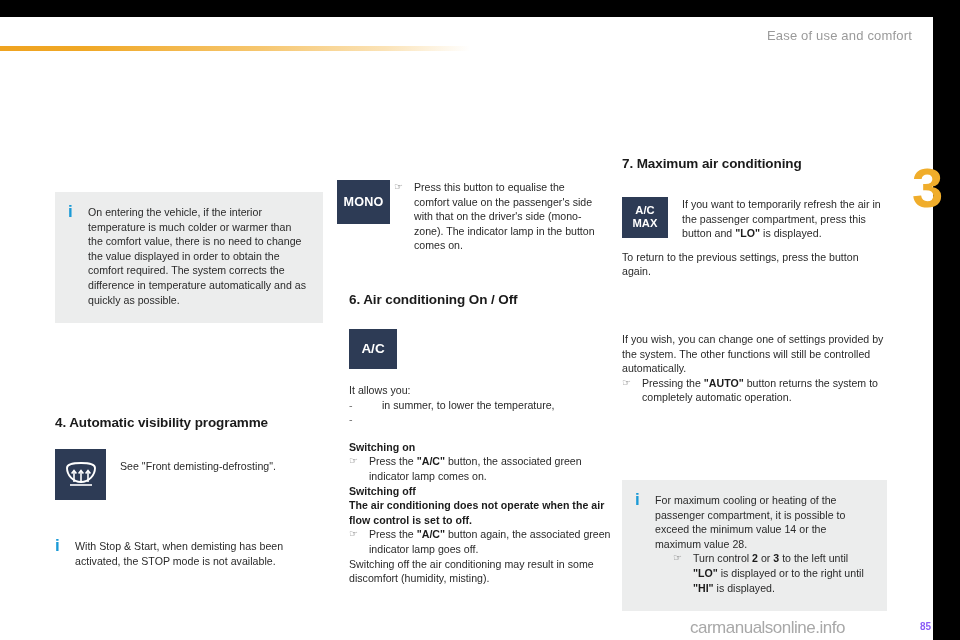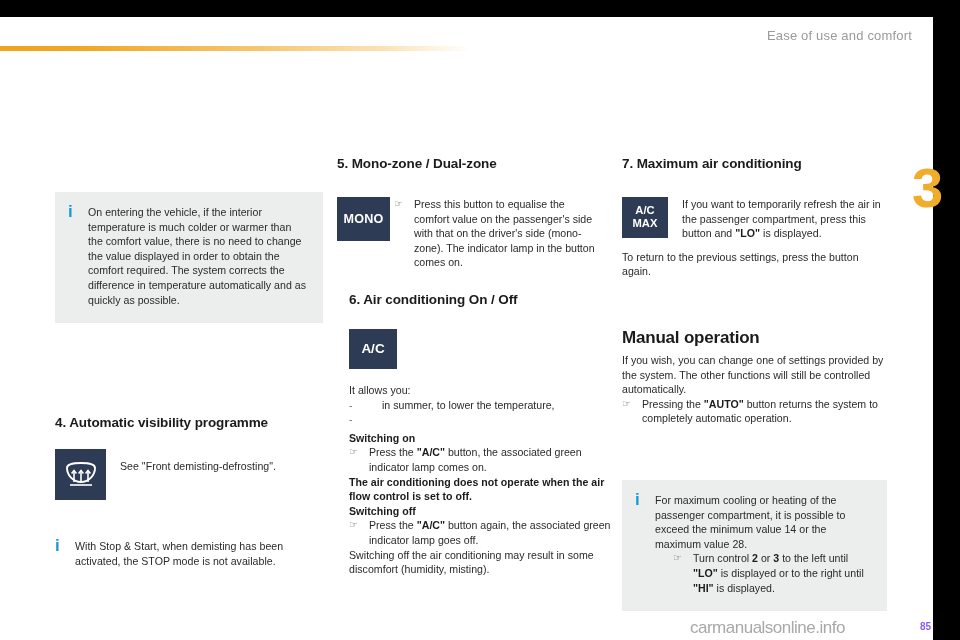--- a/index.html
+++ b/index.html
@@ -256,21 +256,20 @@
 
     <div class="info-note" style="left:0; top:539px; width:268px;">
       <div class="info-i">i</div>
       <div class="body">With Stop &amp; Start, when demisting has been activated, the STOP mode is not available.</div>
     </div>
   </div>
 
   <div class="col col-2">
 
     <div style="position:absolute; left:0; top:155px; width:262px;">
-      <div class="h2">5. Mono-zone / Dual-zone</div>
 
       <div class="btn-row" style="margin-top:25px;">
         <div class="btn btn-mono">
           <span>MONO</span>
         </div>
         <div class="btn-text" style="padding-left:4px;">
           <div class="hand-item">
             <span class="hand">☞</span>
             <span class="ht">Press this button to equalise the comfort value on the passenger's side with that on the driver's side (mono-zone). The indicator lamp in the button comes on.</span>
           </div>
@@ -290,30 +289,30 @@
       <div class="body" style="margin-top:14px;">It allows you:</div>
 
       <div class="dash-item">
         <span class="dash">-</span>
         <span>in summer, to lower the temperature,</span>
       </div>
       <div class="dash-item">
         <span class="dash">-</span>
       </div>
 
-      <div class="body bold" style="margin-top:4px;">Switching on</div>
+      <div class="body bold" style="margin-top:13px;">Switching on</div>
 
       <div class="hand-item">
         <span class="hand">☞</span>
         <span class="ht"><span>Press the </span><span class="bold">"A/C"</span><span> button, the associated green indicator lamp comes on.</span></span>
       </div>
 
+      <div class="body bold">Switching off</div>
+
       <div class="body bold" style="margin-top:0px;">The air conditioning does not operate when the air flow control is set to off.</div>
-
-      <div class="body bold">Switching off</div>
 
       <div class="hand-item">
         <span class="hand">☞</span>
         <span class="ht"><span>Press the </span><span class="bold">"A/C"</span><span> button again, the associated green indicator lamp goes off.</span></span>
       </div>
 
       <div class="body">Switching off the air conditioning may result in some discomfort (humidity, misting).</div>
     </div>
   </div>
 
@@ -327,21 +326,20 @@
           <div>A/C</div>
           <div>MAX</div>
         </div>
         <div class="btn-text body" style="padding-left:14px;"><span>If you want to temporarily refresh the air in the passenger compartment, press this button and  </span><span class="bold">"LO"</span><span> is displayed.</span></div>
       </div>
 
       <div class="body" style="margin-top:9px;">To return to the previous settings, press the button again.</div>
     </div>
 
     <div style="position:absolute; left:0; top:327px; width:265px;">
-      <div class="h1">Manual operation</div>
 
       <div class="body" style="margin-top:5px;">If you wish, you can change one of settings provided by the system. The other functions will still be controlled automatically.</div>
 
       <div class="hand-item">
         <span class="hand">☞</span>
         <span class="ht"><span>Pressing the </span><span class="bold">"AUTO"</span><span> button returns the system to completely automatic operation.</span></span>
       </div>
     </div>
 
     <div class="infobox" style="left:0; top:480px; width:265px;">

